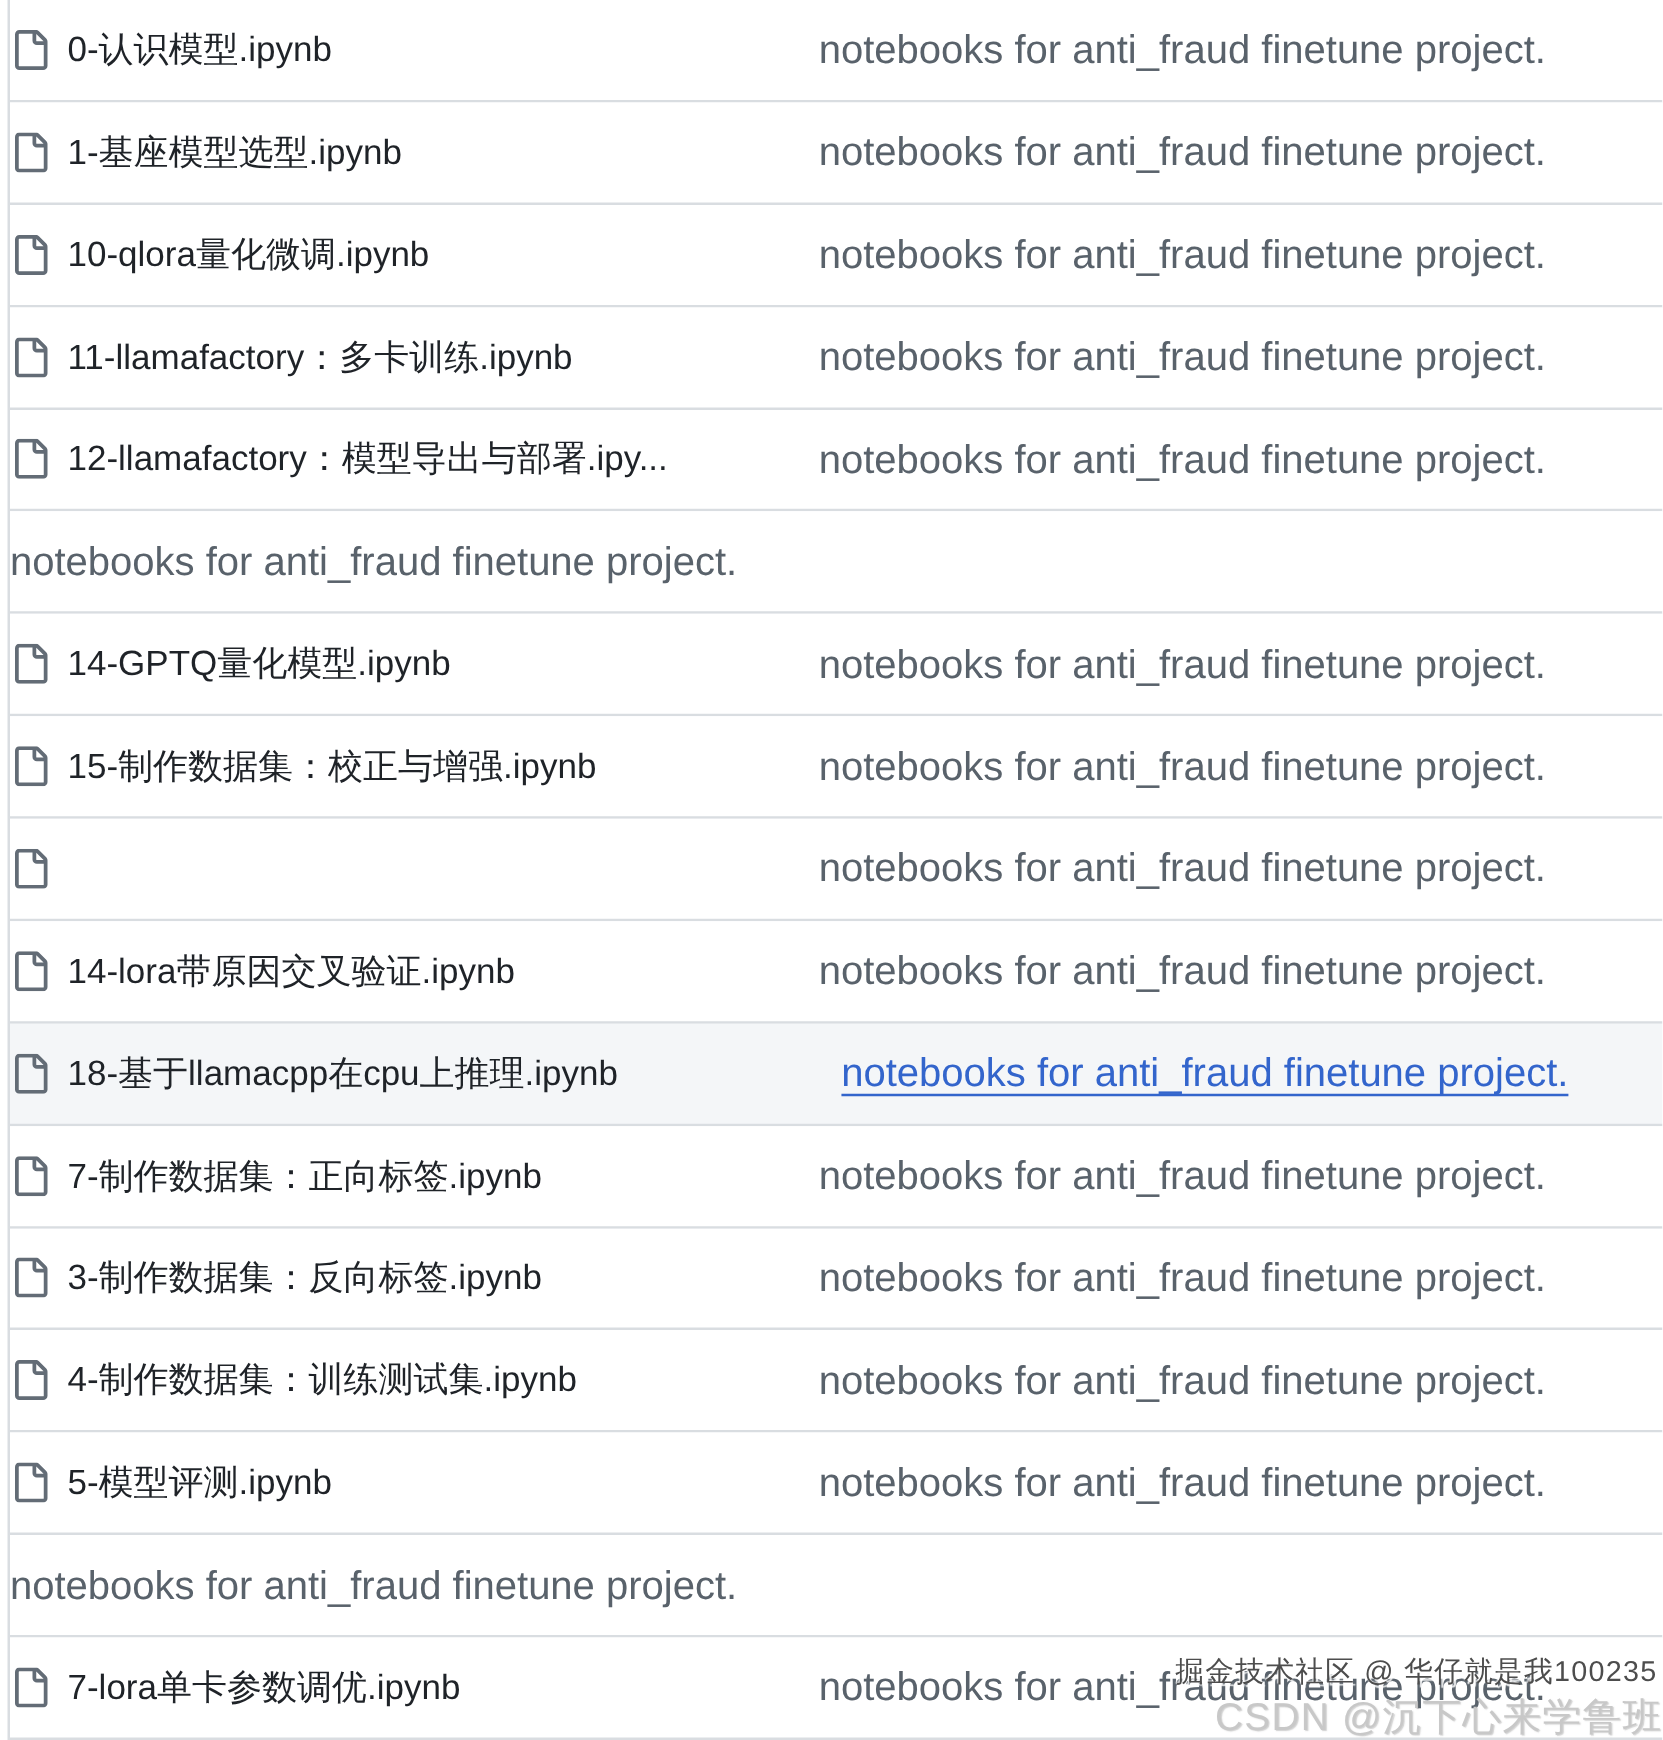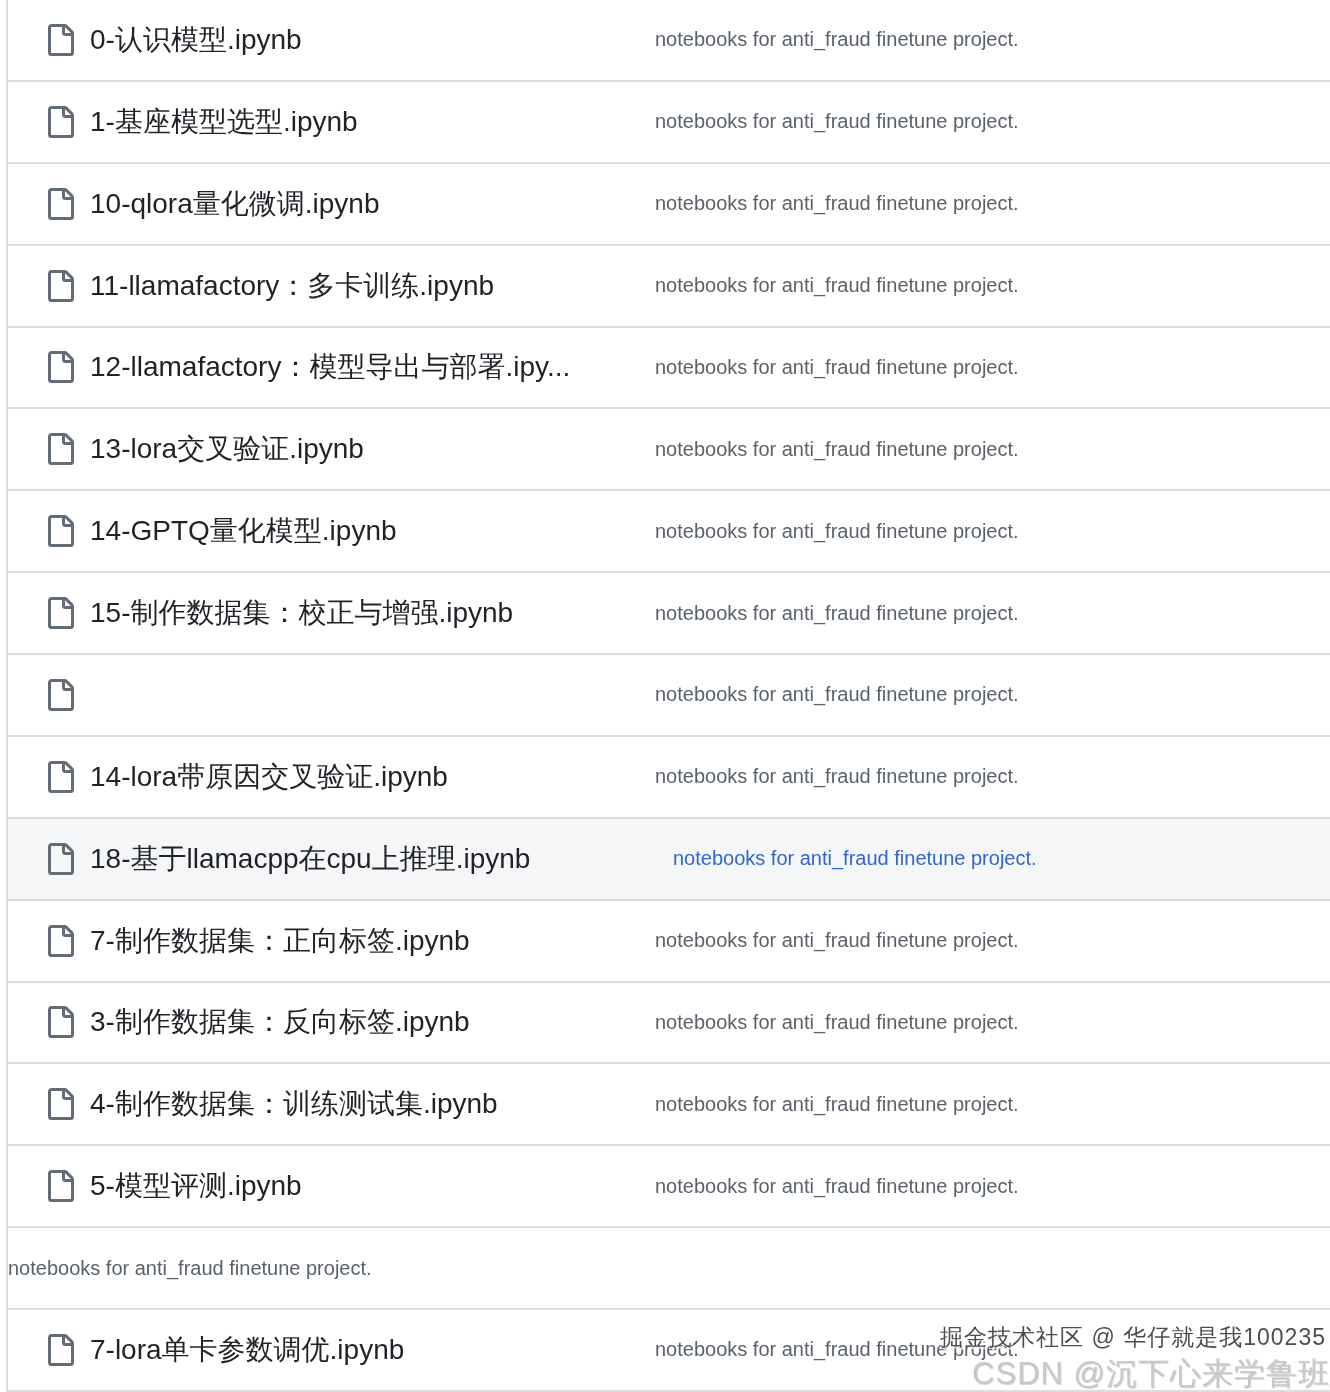--- a/index.html
+++ b/index.html
@@ -32,21 +32,20 @@
     grid-template-columns:647px 1fr;
     align-items:center;
     height:81.88px;
     border-bottom:2px solid var(--border);
     background:#ffffff;
   }
   .file-row.highlighted{background:var(--row-highlight);gap:18px;}
   .name-cell{
     display:flex;
     align-items:center;
-    padding-left:36px;
     overflow:hidden;
     white-space:nowrap;
   }
   .file-icon{
     width:32px;height:32px;
     flex:0 0 32px;
     margin-right:14px;
     color:var(--icon);
   }
   .file-name{
@@ -55,21 +54,21 @@
     text-decoration:none;
     overflow:hidden;
     white-space:nowrap;
     cursor:pointer;
   }
   .commit-cell{
     overflow:hidden;
     white-space:nowrap;
   }
   .commit-message{
-    font-size:20px;
+    font-size:32px;
     color:var(--commit);
     text-decoration:none;
     cursor:pointer;
   }
   .commit-message.as-link{
     color:var(--link);
     text-decoration:underline;
     text-underline-offset:6px;
   }
   .watermark-juejin{
@@ -146,26 +145,20 @@
       <svg class="file-icon" viewBox="0 0 16 16" fill="currentColor" aria-hidden="true">
         <path d="M2 1.75C2 .784 2.784 0 3.75 0h6.586c.464 0 .909.184 1.237.513l2.914 2.914c.329.328.513.773.513 1.237v9.586A1.75 1.75 0 0 1 13.25 16h-9.5A1.75 1.75 0 0 1 2 14.25Zm1.75-.25a.25.25 0 0 0-.25.25v12.5c0 .138.112.25.25.25h9.5a.25.25 0 0 0 .25-.25V6h-2.75A1.75 1.75 0 0 1 9 4.25V1.5Zm6.75.062V4.25c0 .138.112.25.25.25h2.688l-.011-.013-2.914-2.914-.013-.011Z"></path>
       </svg>
       <a class="file-name">12-llamafactory：模型导出与部署.ipy...</a>
     </div>
     <div class="commit-cell">
       <a class="commit-message">notebooks for anti_fraud finetune project.</a>
     </div>
   </div>
     <div class="file-row">
-    <div class="name-cell">
-      <svg class="file-icon" viewBox="0 0 16 16" fill="currentColor" aria-hidden="true">
-        <path d="M2 1.75C2 .784 2.784 0 3.75 0h6.586c.464 0 .909.184 1.237.513l2.914 2.914c.329.328.513.773.513 1.237v9.586A1.75 1.75 0 0 1 13.25 16h-9.5A1.75 1.75 0 0 1 2 14.25Zm1.75-.25a.25.25 0 0 0-.25.25v12.5c0 .138.112.25.25.25h9.5a.25.25 0 0 0 .25-.25V6h-2.75A1.75 1.75 0 0 1 9 4.25V1.5Zm6.75.062V4.25c0 .138.112.25.25.25h2.688l-.011-.013-2.914-2.914-.013-.011Z"></path>
-      </svg>
-      <a class="file-name">13-lora交叉验证.ipynb</a>
-    </div>
     <div class="commit-cell">
       <a class="commit-message">notebooks for anti_fraud finetune project.</a>
     </div>
   </div>
     <div class="file-row">
     <div class="name-cell">
       <svg class="file-icon" viewBox="0 0 16 16" fill="currentColor" aria-hidden="true">
         <path d="M2 1.75C2 .784 2.784 0 3.75 0h6.586c.464 0 .909.184 1.237.513l2.914 2.914c.329.328.513.773.513 1.237v9.586A1.75 1.75 0 0 1 13.25 16h-9.5A1.75 1.75 0 0 1 2 14.25Zm1.75-.25a.25.25 0 0 0-.25.25v12.5c0 .138.112.25.25.25h9.5a.25.25 0 0 0 .25-.25V6h-2.75A1.75 1.75 0 0 1 9 4.25V1.5Zm6.75.062V4.25c0 .138.112.25.25.25h2.688l-.011-.013-2.914-2.914-.013-.011Z"></path>
       </svg>
       <a class="file-name">14-GPTQ量化模型.ipynb</a>

